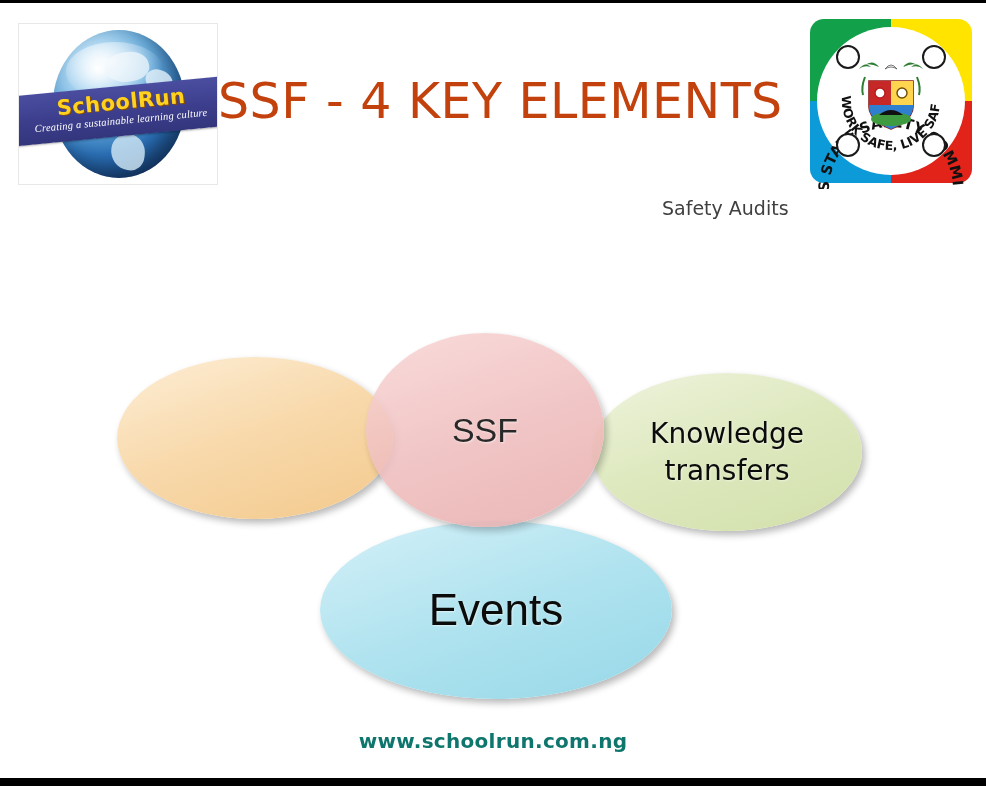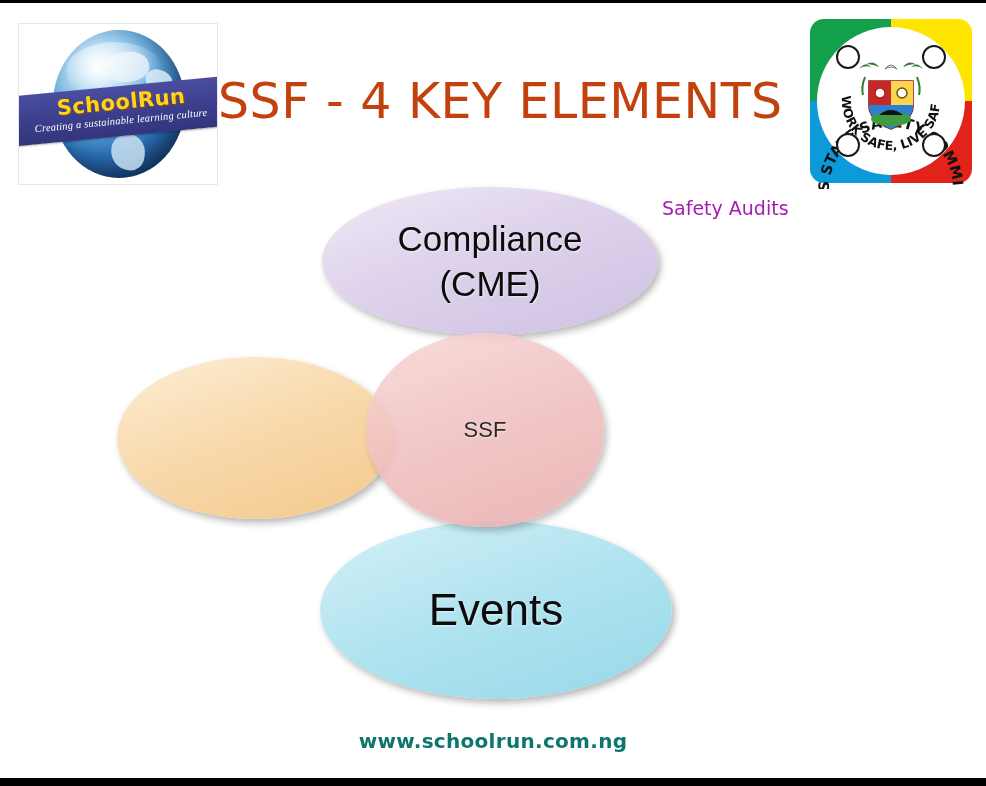--- a/index.html
+++ b/index.html
@@ -105,28 +105,28 @@
   .e-events{
     left:320px;top:518px;width:352px;height:178px;
     background:linear-gradient(160deg,#d4f0f8 0%,#b0e3ef 50%,#97d8e8 100%);
     font-family:"Liberation Sans", sans-serif;font-size:44px;line-height:44px;
     z-index:4;
     justify-content:center;
   }
   .e-ssf{
     left:366px;top:330px;width:238px;height:194px;
     background:linear-gradient(160deg,#f9d7d7 0%,#f0bfbf 50%,#e8adad 100%);
-    font-family:"Liberation Sans", sans-serif;font-size:22px;line-height:44px;
+    font-family:"Liberation Sans", sans-serif;font-size:34px;line-height:44px;
     z-index:6;opacity:.88;
   }
 
   .safety-audits{
     position:absolute;left:662px;top:194px;
     font-family:"DejaVu Sans", sans-serif;
-    font-size:19px;color:#a21caf;z-index:8;white-space:nowrap;
+    font-size:19px;color:#404040;z-index:8;white-space:nowrap;
   }
 
   .footer-url{
     position:absolute;left:0;top:726px;width:986px;text-align:center;
     font-family:"DejaVu Sans", sans-serif;font-weight:bold;
     font-size:20px;color:#0f766e;letter-spacing:.3px;
   }
 </style>
 </head>
 <body>
@@ -198,33 +198,33 @@
           <path d="M-6,-30 q6,-8 12,0 q-6,-4 -12,0 Z" fill="#ffffff" stroke="#555" stroke-width=".8"></path>
         </g>
       </svg>
     </div>
 
     <div class="title">SSF - 4 KEY ELEMENTS</div>
   </div>
 
   <div class="diagram">
 
-    <div class="ellipse e-compliance">
-      <span class="lbl">
-        <span>Compliance</span><br>
-        <span>(CME)</span>
-      </span>
-    </div>
 
     <div class="ellipse e-advocacy">
       <span class="lbl">
         <br>
       </span>
     </div>
 
+    <div class="ellipse e-knowledge">
+      <span class="lbl">
+        <span>Knowledge</span><br>
+        <span>transfers</span>
+      </span>
+    </div>
 
     <div class="ellipse e-events">
       <span class="lbl">Events</span>
     </div>
 
     <div class="ellipse e-ssf">
       <span class="lbl">SSF</span>
     </div>
 
     <div class="safety-audits">Safety Audits</div>

